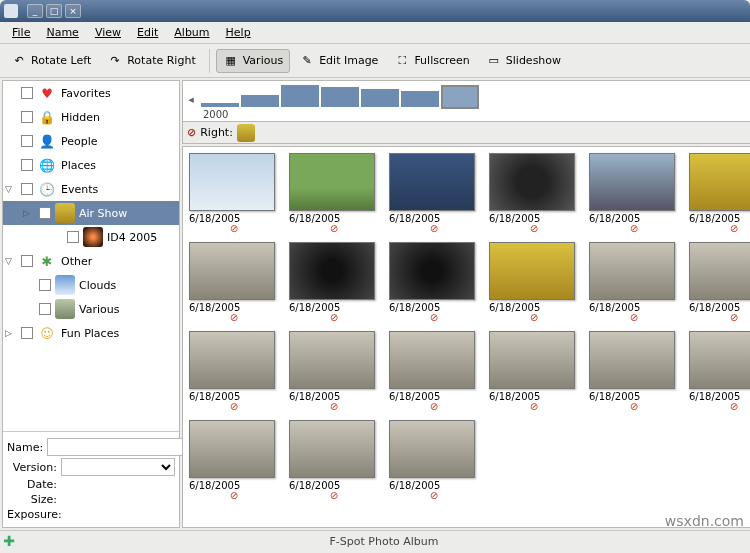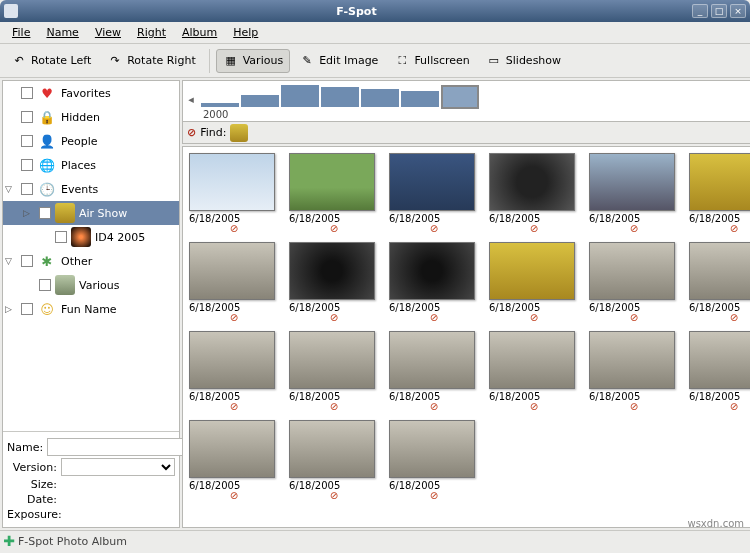--- a/index.html
+++ b/index.html
@@ -18,21 +18,21 @@
 .tbtn { display:flex; align-items:center; gap:4px; padding:3px 6px; border:1px solid transparent; border-radius:3px;}
 .tbtn.active { background:#D8D8D4; border-color:#B0B0AC;}
 .tbtn .ico { width:16px; height:16px; display:inline-flex; align-items:center; justify-content:center;}
 .sep { width:1px; height:24px; background:#C8C8C4; margin:0 4px;}
 
 .main { display:flex; height: 452px; }
 .sidebar { width:178px; background:#fff; border:1px solid #B8B8B4; margin:2px; display:flex; flex-direction:column;}
 .taglist { flex:1; overflow:hidden;}
 .tagrow { display:flex; align-items:center; height:24px; padding-left:2px; gap:4px;}
 .tagrow.lv1 { padding-left:20px;}
-.tagrow.lv2 { padding-left:36px;}
+.tagrow.lv2 { padding-left:48px;}
 .tagrow.sel { background:#6B85A8; color:#fff;}
 .expander { width:12px; font-size:9px; color:#555;}
 .chk { width:12px; height:12px; border:1px solid #888; background:#fff; display:flex; align-items:center; justify-content:center; font-size:9px;}
 .tagicon { width:20px; height:20px; border-radius:3px; display:flex; align-items:center; justify-content:center; font-size:13px;}
 
 .info { border-top:1px solid #C8C8C4; padding:4px; font-size:11px;}
 .info-row { display:flex; align-items:center; margin:2px 0;}
 .info-row label { width:54px; text-align:right; padding-right:4px;}
 .info-row input, .info-row select { flex:1; border:1px solid #B8B8B4; height:18px; background:#fff; font-size:11px;}
 
@@ -48,51 +48,50 @@
 .redx { color:#B03020; font-weight:bold;}
 .thumbs { flex:1; background:#fff; border:1px solid #B8B8B4; padding:6px; overflow:hidden;}
 .row { display:flex; gap:10px; margin-bottom:8px;}
 .thumb { width:90px;}
 .pic { width:86px; height:58px; border:1px solid #777; background:#445; box-shadow:1px 1px 2px rgba(0,0,0,.3);}
 .date { font-size:10px; text-align:left; margin-top:2px;}
 .sym { text-align:center; color:#C04020; font-size:10px; line-height:10px;}
 
 .status { height:21px; border-top:1px solid #C8C8C4; display:flex; align-items:center;}
 .status .plus { width:18px; text-align:center; color:#3A6; font-weight:bold; font-size:14px;}
-.status .text { flex:1; text-align:left; color:#444;}
-.watermark { position:absolute; right:6px; bottom:24px; font-size:10px; color:#888;}
+.status .text { flex:1; text-align:center; color:#444;}
+.watermark { position:absolute; right:6px; bottom:24px; font-size:14px; color:#888;}
 
 .sky { background:linear-gradient(#BFD4E8,#E6EEF6);}
 .grass { background:linear-gradient(#7AA85A 60%,#567A3A);}
 .nose { background:linear-gradient(#3A5580,#273A58);}
 .wheel { background:radial-gradient(circle,#222 30%,#555);}
 .people { background:linear-gradient(#9AB2C8,#556);}
 .yellow { background:linear-gradient(#D8C040,#A88820);}
 .hangar { background:linear-gradient(#C8C4B8,#888478);}
 .engine { background:radial-gradient(circle,#111 20%,#444);}
 .fire { background:radial-gradient(circle,#F84 10%,#000);}
 .clouds { background:linear-gradient(#6A9BD8,#E0ECF8);}
 .misc { background:linear-gradient(#B8C8A8,#788868);}
 </style>
 </head>
 <body>
 
 <div class="titlebar">
   <div class="app-icon"></div>
-  <div class="title">F-Spot</div>
   <div class="win-btn">_</div>
   <div class="win-btn">□</div>
   <div class="win-btn">×</div>
 </div>
 
 <div class="menubar">
   <span><u>File</u></span>
   <span><u>Name</u></span>
   <span><u>View</u></span>
-  <span><u>Right</u></span>
+  <span><u>Edit</u></span>
   <span><u>Album</u></span>
   <span><u>Help</u></span>
 </div>
 
 <div class="toolbar">
   <div class="tbtn">
     <span class="ico">↶</span>
     <span>Rotate Left</span>
   </div>
   <div class="tbtn">
@@ -166,45 +165,51 @@
         </div>
         <div class="tagrow lv0">
           <span class="expander">▽</span>
           <span class="chk"></span>
           <span class="tagicon" style="color: rgb(80, 160, 80);">✱</span>
           <span>Other</span>
         </div>
         <div class="tagrow lv1">
           <span class="expander"></span>
           <span class="chk"></span>
+          <span class="tagicon clouds"></span>
+          <span>Clouds</span>
+        </div>
+        <div class="tagrow lv1">
+          <span class="expander"></span>
+          <span class="chk"></span>
           <span class="tagicon misc"></span>
           <span>Various</span>
         </div>
         <div class="tagrow lv0">
           <span class="expander">▷</span>
           <span class="chk"></span>
           <span class="tagicon" style="color: rgb(224, 176, 48);">☺</span>
-          <span>Fun Name</span>
+          <span>Fun Places</span>
         </div>
       </div>
     <div class="info">
       <div class="info-row">
           <label>Name:</label>
           <input value="" style="">
         </div>
       <div class="info-row">
           <label>Version:</label>
           <select></select>
         </div>
       <div class="info-row">
+          <label>Date:</label>
+          <span></span>
+        </div>
+      <div class="info-row">
           <label>Size:</label>
-          <span></span>
-        </div>
-      <div class="info-row">
-          <label>Date:</label>
           <span></span>
         </div>
       <div class="info-row">
           <label>Exposure:</label>
           <span></span>
         </div>
     </div>
   </div>
 
   <div class="content">
@@ -217,21 +222,21 @@
           <div class="bar" style="height: 20px;"></div>
           <div class="bar" style="height: 18px;"></div>
           <div class="bar" style="height: 16px;"></div>
           <div class="bar sel" style="height: 24px;"></div>
         </div>
 
       <div class="year">2000</div>
     </div>
     <div class="findbar">
       <span class="redx">⊘</span>
-      <span>Find:</span>
+      <span>Right:</span>
       <span class="tagicon yellow" style="width:18px;height:18px"></span>
     </div>
     <div class="thumbs" id="thumbs">
         <div class="row">
           <div class="thumb">
             <div class="pic sky"></div>
             <div class="date">6/18/2005</div>
             <div class="sym">⊘</div>
           </div>
           <div class="thumb">

